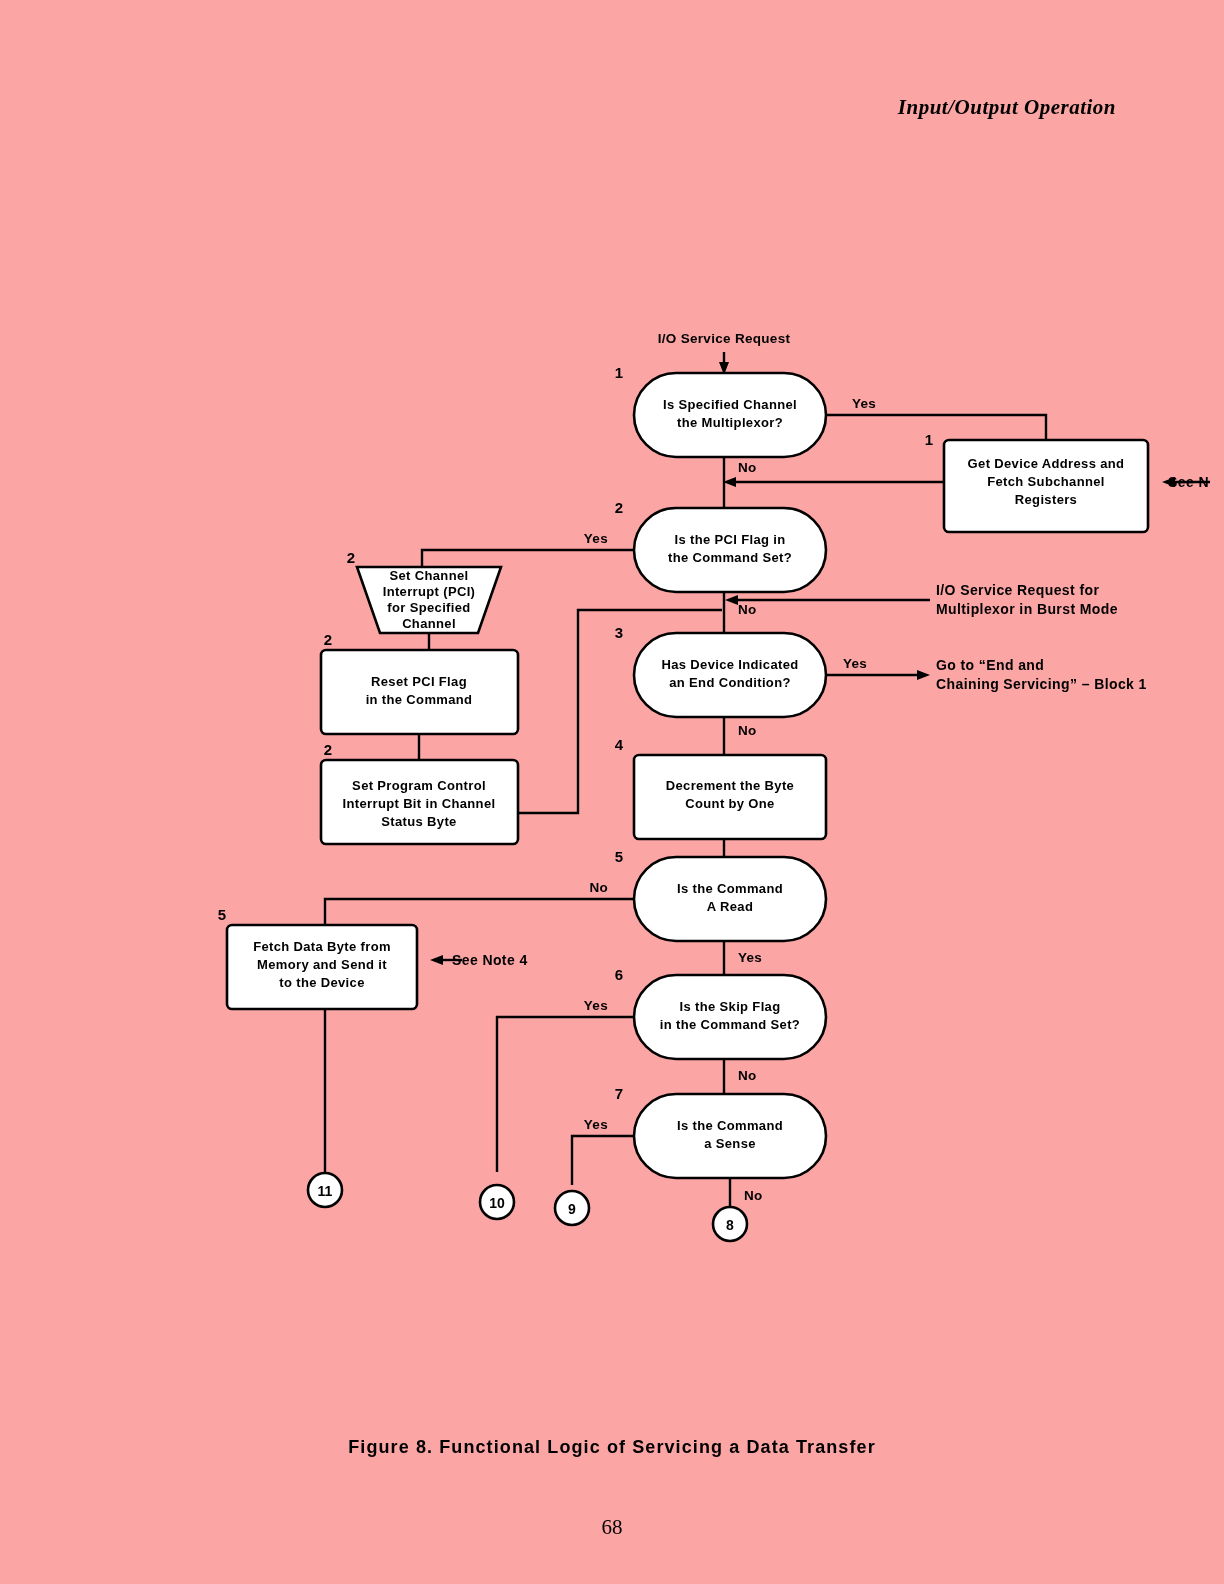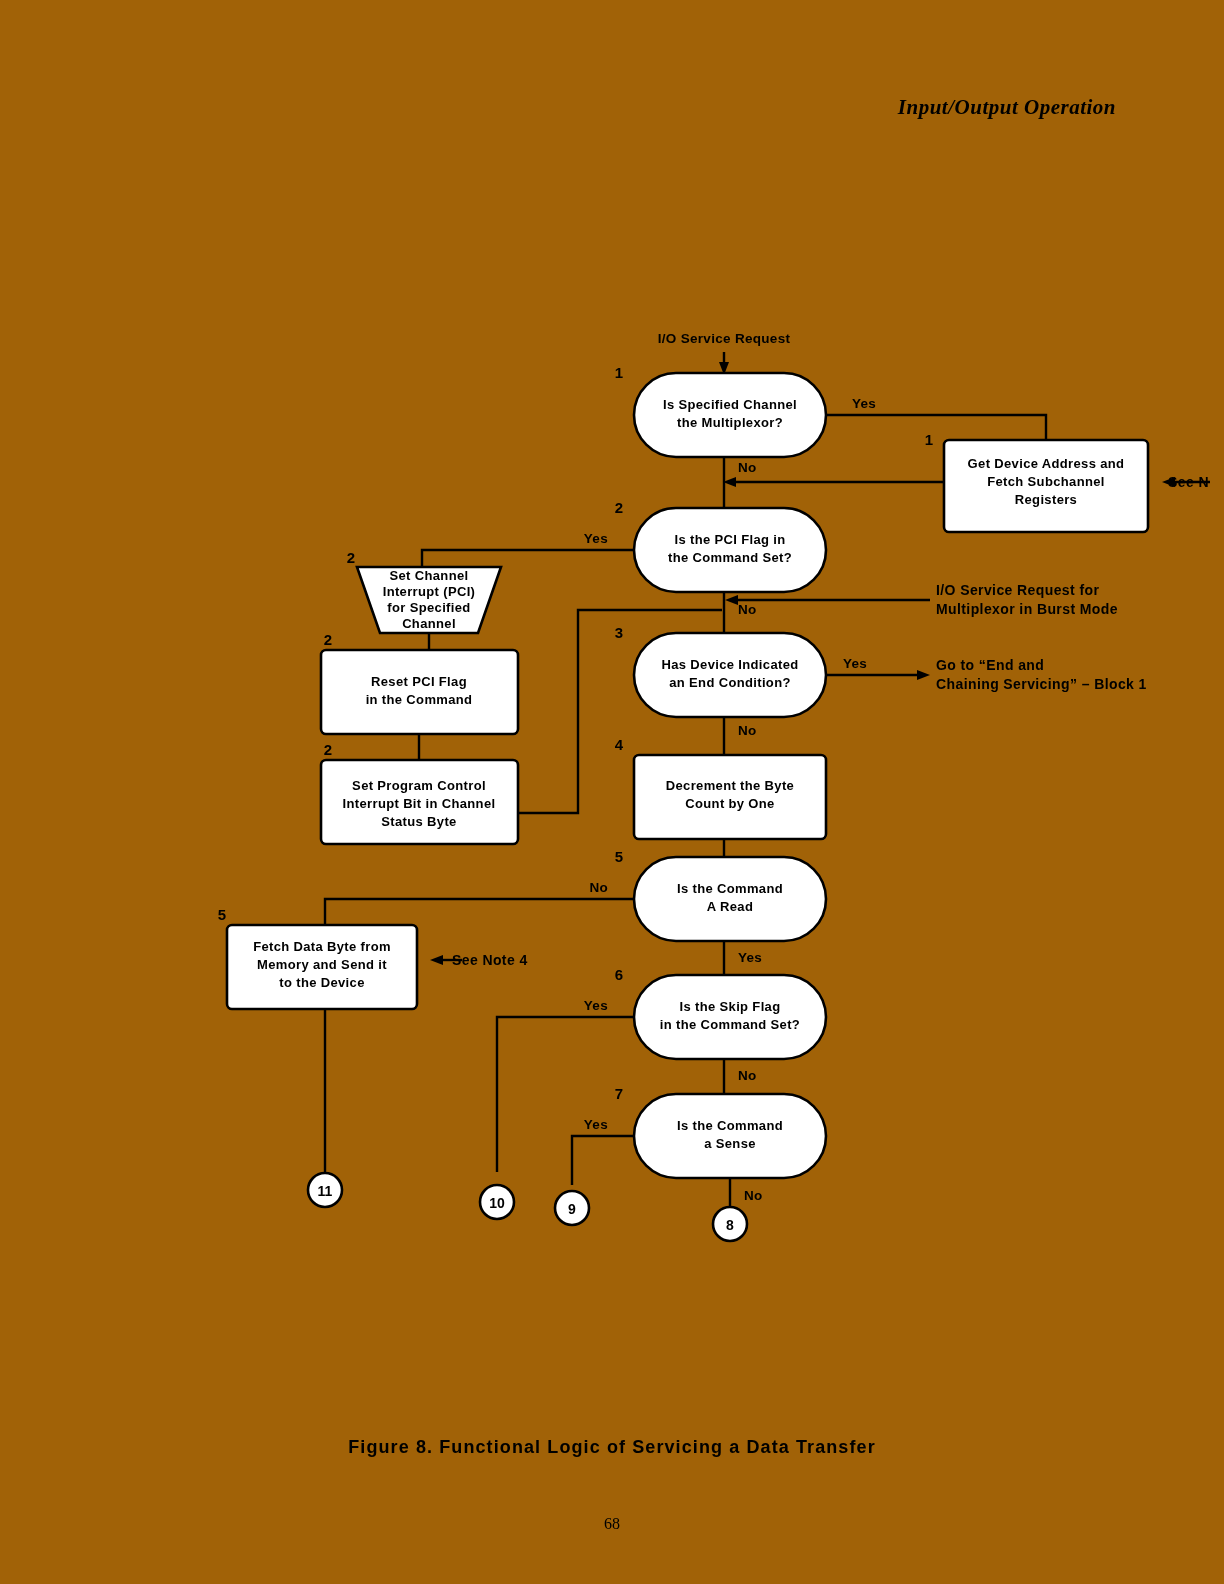--- a/index.html
+++ b/index.html
@@ -12,21 +12,21 @@
     width: 1224px;
     height: 1584px;
     position: relative;
     overflow: hidden;
     font-family: "Liberation Sans", sans-serif;
     color: #000000;
   }
   .page {
     position: absolute;
     inset: 0;
-    background: #a16207;
+    background: #fca5a5;
   }
   
   .running-head {
     position: absolute;
     top: 95px;
     right: 108px;
     font-family: "Liberation Serif", serif;
     font-style: italic;
     font-weight: 700;
     font-size: 21px;
@@ -53,21 +53,21 @@
     font-size: 18px;
     letter-spacing: 1.1px;
   }
   .folio {
     position: absolute;
     top: 1515px;
     left: 0;
     width: 1224px;
     text-align: center;
     font-family: "Liberation Serif", serif;
-    font-size: 16px;
+    font-size: 21px;
   }
   
   svg text {
     font-family: "Liberation Sans", sans-serif;
     font-weight: 700;
     fill: #000000;
   }
   text.node-text   { font-size: 13px; letter-spacing: 0.35px; }
   text.edge-label  { font-size: 13.5px; letter-spacing: 0.3px; }
   text.blocknum    { font-size: 15px; letter-spacing: 0px; }

